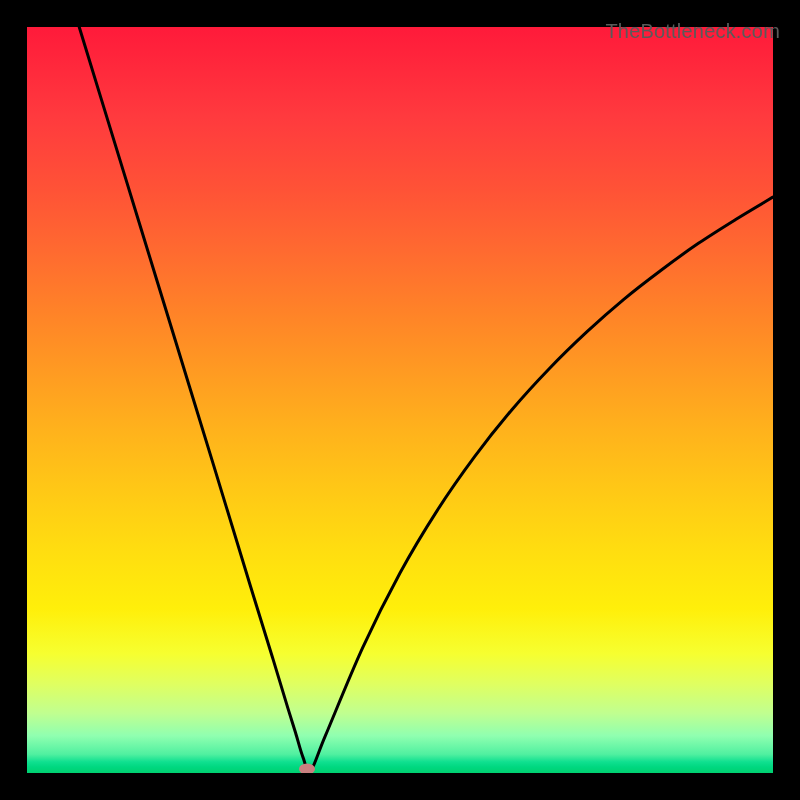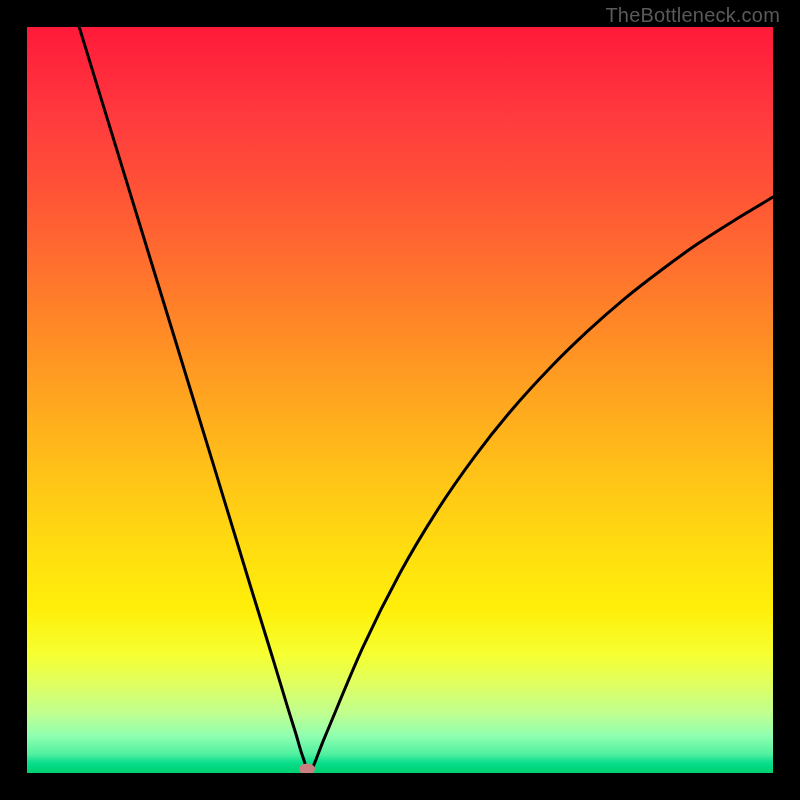--- a/index.html
+++ b/index.html
@@ -9,21 +9,21 @@
   }
   body {
     width: 800px;
     height: 800px;
     background: #000;
     position: relative;
     font-family: Arial, Helvetica, sans-serif;
   }
   .watermark {
     position: absolute;
-    top: 4px;
+    top: 20px;
     right: 20px;
     color: #5a5a5a;
     font-size: 20px;
     font-weight: 500;
     z-index: 10;
     letter-spacing: 0.2px;
   }
   .frame {
     position: absolute;
     top: 27px;

